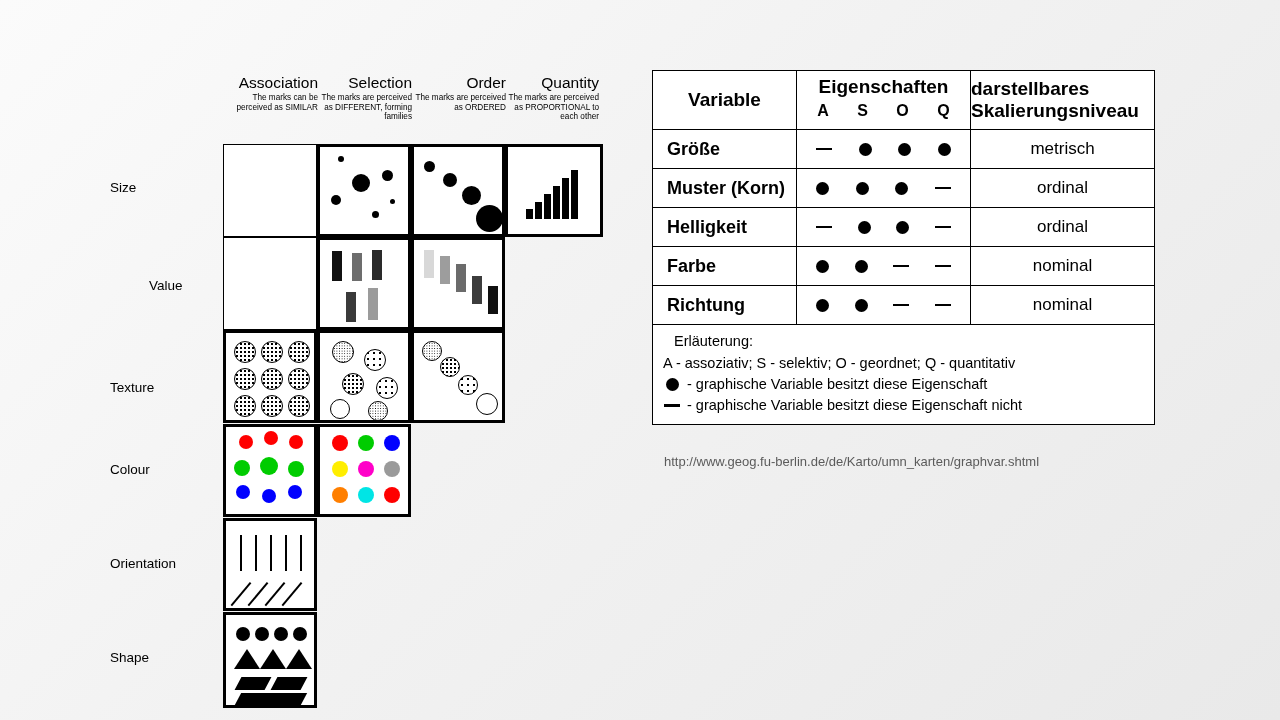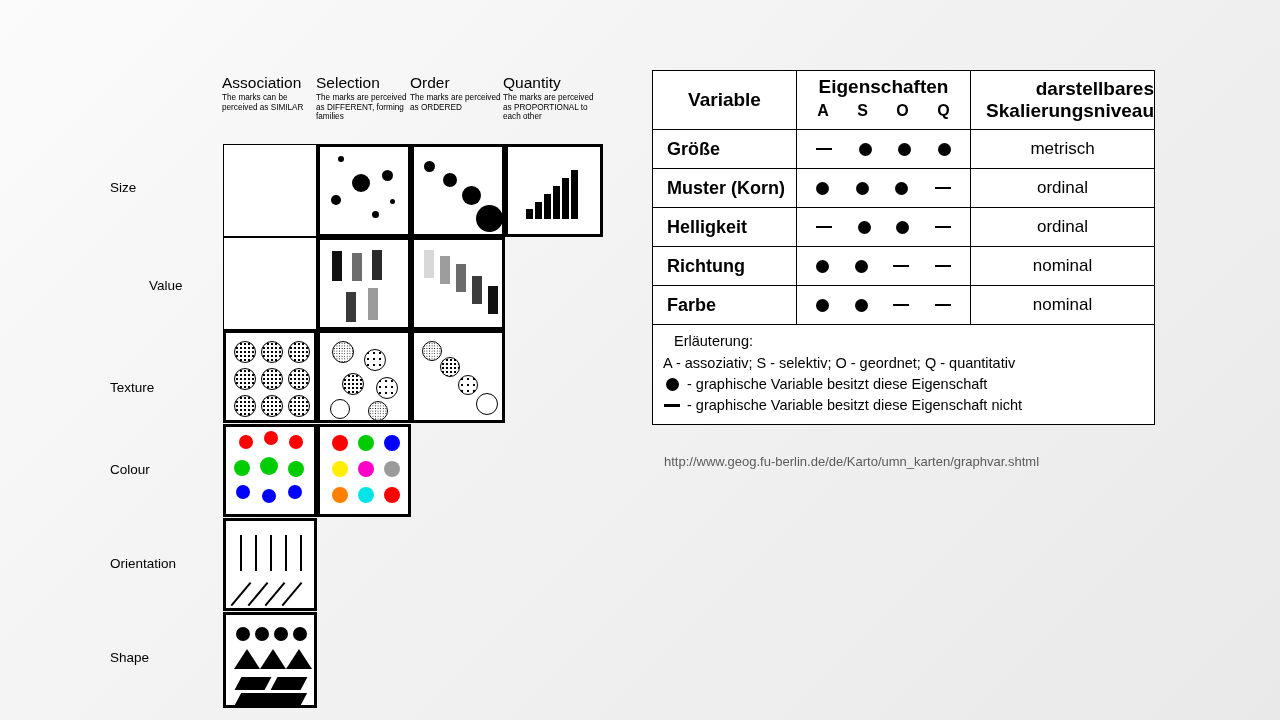--- a/index.html
+++ b/index.html
@@ -19,21 +19,21 @@
   #matrix-panel {
     position: absolute;
     left: 110px;
     top: 68px;
     width: 510px;
     height: 650px;
   }
 
   .col-head {
     position: absolute;
-    text-align: left;
+    text-align: right;
     width: 96px;
   }
   .col-head .ch-title {
     font-size: 15.5px;
     color: #000;
     line-height: 18px;
   }
   .col-head .ch-sub {
     font-size: 8.2px;
     color: #000;
@@ -138,21 +138,21 @@
     display: flex;
     justify-content: space-around;
     font-size: 16px;
     font-weight: bold;
     margin-top: 4px;
     padding: 0 6px;
   }
   .gv-head-scale {
     font-size: 19px;
     font-weight: bold;
-    text-align: right;
+    text-align: left;
     line-height: 22px;
     vertical-align: middle;
     margin-top: 43px;
   }
   .gv-var {
     font-size: 18px;
     font-weight: bold;
     padding-left: 14px !important;
     height: 38px;
   }
@@ -408,33 +408,33 @@
             <div class="marks">
               <span class="mark-dash"></span>
               <span class="mark-dot"></span>
               <span class="mark-dot"></span>
               <span class="mark-dash"></span>
             </div>
           </td>
           <td class="gv-scale">ordinal</td>
         </tr>
         <tr>
-          <td class="gv-var">Richtung</td>
+          <td class="gv-var">Farbe</td>
           <td class="gv-props">
             <div class="marks">
               <span class="mark-dot"></span>
               <span class="mark-dot"></span>
               <span class="mark-dash"></span>
               <span class="mark-dash"></span>
             </div>
           </td>
           <td class="gv-scale">nominal</td>
         </tr>
         <tr>
-          <td class="gv-var">Farbe</td>
+          <td class="gv-var">Richtung</td>
           <td class="gv-props">
             <div class="marks">
               <span class="mark-dot"></span>
               <span class="mark-dot"></span>
               <span class="mark-dash"></span>
               <span class="mark-dash"></span>
             </div>
           </td>
           <td class="gv-scale">nominal</td>
         </tr>

